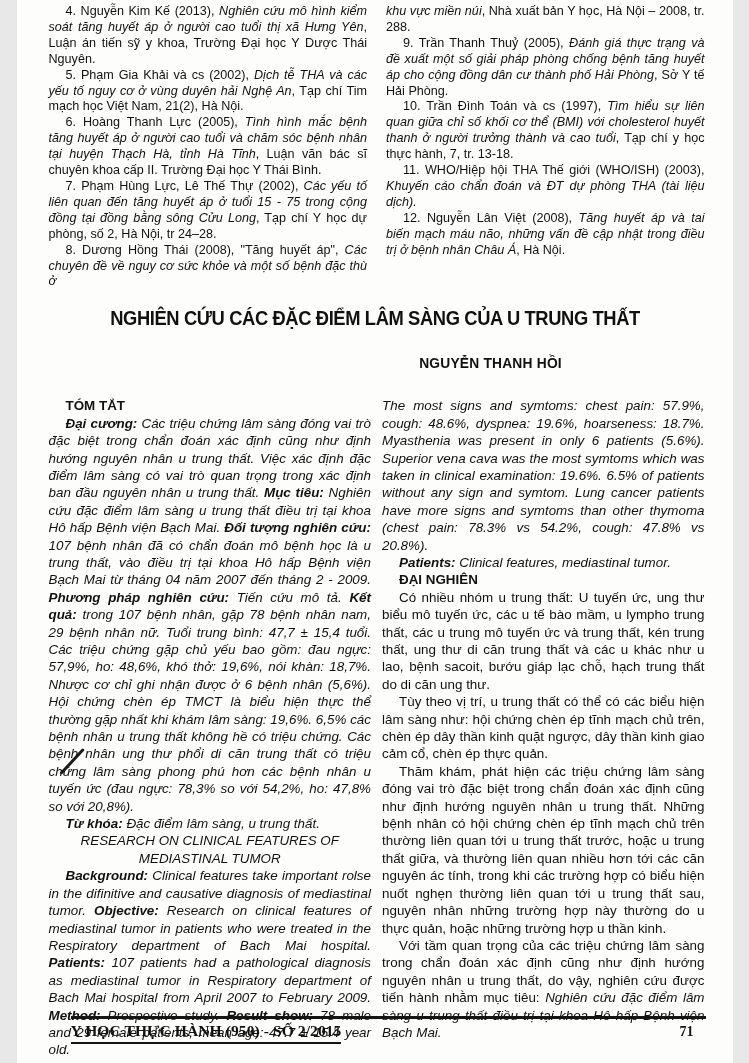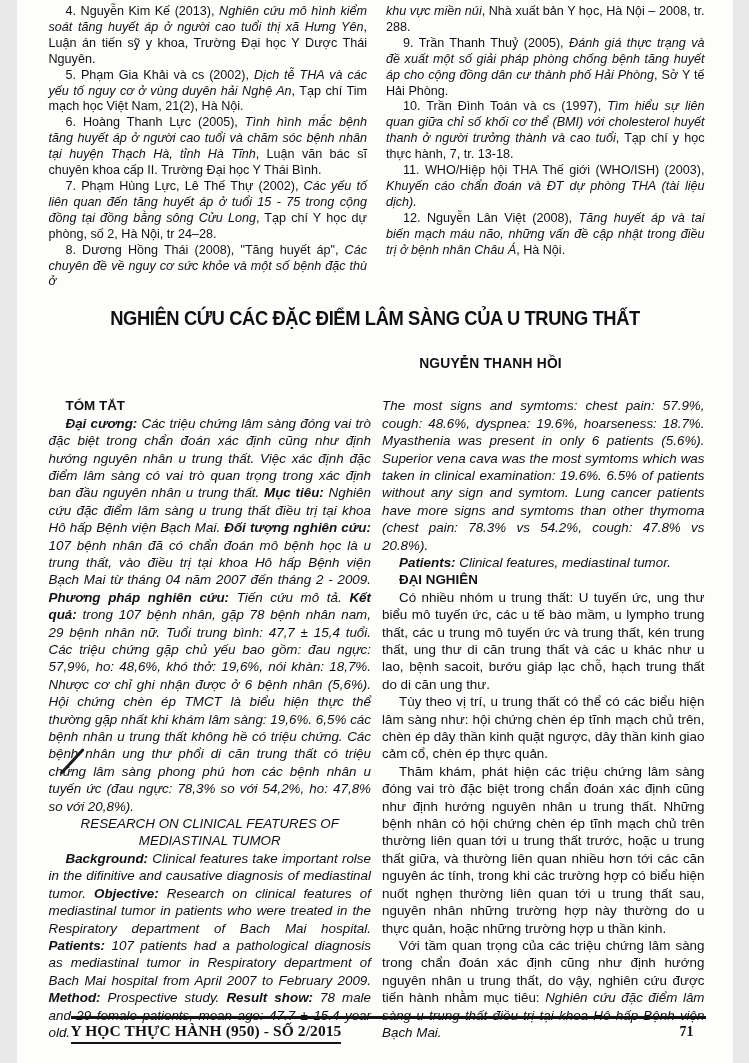--- a/index.html
+++ b/index.html
@@ -129,20 +129,21 @@
   </div>
 
   <div class="article-title">NGHIÊN CỨU CÁC ĐẶC ĐIỂM LÂM SÀNG CỦA U TRUNG THẤT</div>
 
   <div class="author-row">NGUYỄN THANH HỒI</div>
 
   <div class="cols main">
     <div class="col">
         <p class="para heading"><span class="s-b">TÓM TẮT</span></p>
         <p class="para"><span class="s-bi">Đại cương:</span><span class="s-i"> Các triệu chứng lâm sàng đóng vai trò đặc biệt trong chẩn đoán xác định cũng như định hướng nguyên nhân u trung thất. Việc xác định đặc điểm lâm sàng có vai trò quan trọng trong xác định ban đầu nguyên nhân u trung thất. </span><span class="s-bi">Mục tiêu:</span><span class="s-i"> Nghiên cứu đặc điểm lâm sàng u trung thất điều trị tại khoa Hô hấp Bệnh viện Bạch Mai. </span><span class="s-bi">Đối tượng nghiên cứu:</span><span class="s-i"> 107 bệnh nhân đã có chẩn đoán mô bệnh học là u trung thất, vào điều trị tại khoa Hô hấp Bệnh viện Bạch Mai từ tháng 04 năm 2007 đến tháng 2 - 2009. </span><span class="s-bi">Phương pháp nghiên cứu:</span><span class="s-i"> Tiến cứu mô tả. </span><span class="s-bi">Kết quả:</span><span class="s-i"> trong 107 bệnh nhân, gặp 78 bệnh nhân nam, 29 bệnh nhân nữ. Tuổi trung bình: 47,7 ± 15,4 tuổi. Các triệu chứng gặp chủ yếu bao gồm: đau ngực: 57,9%, ho: 48,6%, khó thở: 19,6%, nói khàn: 18,7%. Nhược cơ chỉ ghi nhận được ở 6 bệnh nhân (5,6%). Hội chứng chèn ép TMCT là biểu hiện thực thể thường gặp nhất khi khám lâm sàng: 19,6%. 6,5% các bệnh nhân u trung thất không hề có triệu chứng. Các bệnh nhân ung thư phổi di căn trung thất có triệu chứng lâm sàng phong phú hơn các bệnh nhân u tuyến ức (đau ngực: 78,3% so với 54,2%, ho: 47,8% so với 20,8%).</span></p>
+        <p class="para"><span class="s-bi">Từ khóa:</span><span class="s-i"> Đặc điểm lâm sàng, u trung thất.</span></p>
         <p class="para center"><span class="s-i">RESEARCH ON CLINICAL FEATURES OF MEDIASTINAL TUMOR</span></p>
         <p class="para"><span class="s-bi">Background:</span><span class="s-i"> Clinical features take important rolse in the difinitive and causative diagnosis of mediastinal tumor. </span><span class="s-bi">Objective:</span><span class="s-i"> Research on clinical features of mediastinal tumor in patients who were treated in the Respiratory department of Bach Mai hospital. </span><span class="s-bi">Patients:</span><span class="s-i"> 107 patients had a pathological diagnosis as mediastinal tumor in Respiratory department of Bach Mai hospital from April 2007 to February 2009. </span><span class="s-bi">Method:</span><span class="s-i"> Prospective study. </span><span class="s-bi">Result show:</span><span class="s-i"> 78 male and 29 female patients, mean age: 47.7 ± 15.4 year old.</span></p>
       </div>
     <div class="col">
         <p class="para noindent"><span class="s-i">The most signs and symtoms: chest pain: 57.9%, cough: 48.6%, dyspnea: 19.6%, hoarseness: 18.7%. Myasthenia was present in only 6 patients (5.6%). Superior vena cava was the most symtoms which was taken in clinical examination: 19.6%. 6.5% of patients without any sign and symtom. Lung cancer patients have more signs and symtoms than other thymoma (chest pain: 78.3% vs 54.2%, cough: 47.8% vs 20.8%).</span></p>
         <p class="para"><span class="s-bi">Patients:</span><span class="s-i"> Clinical features, mediastinal tumor.</span></p>
         <p class="para heading"><span class="s-b">ĐẠI NGHIÊN</span></p>
         <p class="para"><span class="s-r">Có nhiều nhóm u trung thất: U tuyến ức, ung thư biểu mô tuyến ức, các u tế bào mầm, u lympho trung thất, các u trung mô tuyến ức và trung thất, kén trung thất, ung thư di căn trung thất và các u khác như u lao, bệnh sacoit, bướu giáp lạc chỗ, hạch trung thất do di căn ung thư.</span></p>
         <p class="para"><span class="s-r">Tùy theo vị trí, u trung thất có thể có các biểu hiện lâm sàng như: hội chứng chèn ép tĩnh mạch chủ trên, chèn ép dây thần kinh quặt ngược, dây thần kinh giao cảm cổ, chèn ép thực quản.</span></p>
         <p class="para"><span class="s-r">Thăm khám, phát hiện các triệu chứng lâm sàng đóng vai trò đặc biệt trong chẩn đoán xác định cũng như định hướng nguyên nhân u trung thất. Những bệnh nhân có hội chứng chèn ép tĩnh mạch chủ trên thường liên quan tới u trung thất trước, hoặc u trung thất giữa, và thường liên quan nhiều hơn tới các căn nguyên ác tính, trong khi các trường hợp có biểu hiện nuốt nghẹn thường liên quan tới u trung thất sau, nguyên nhân những trường hợp này thường do u thực quản, hoặc những trường hợp u thần kinh.</span></p>

